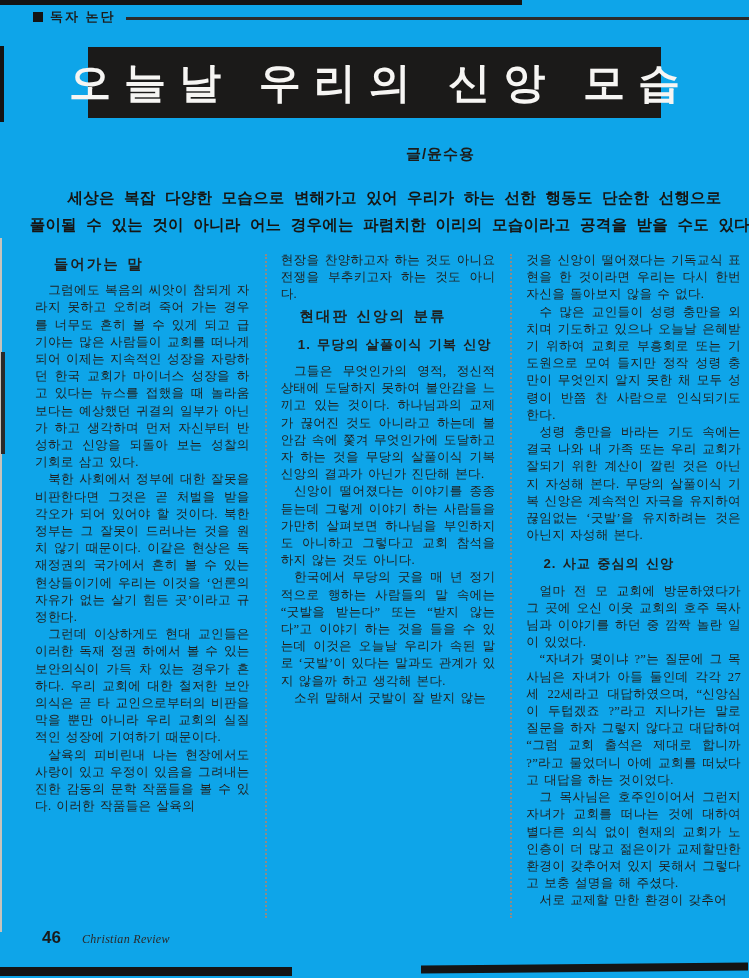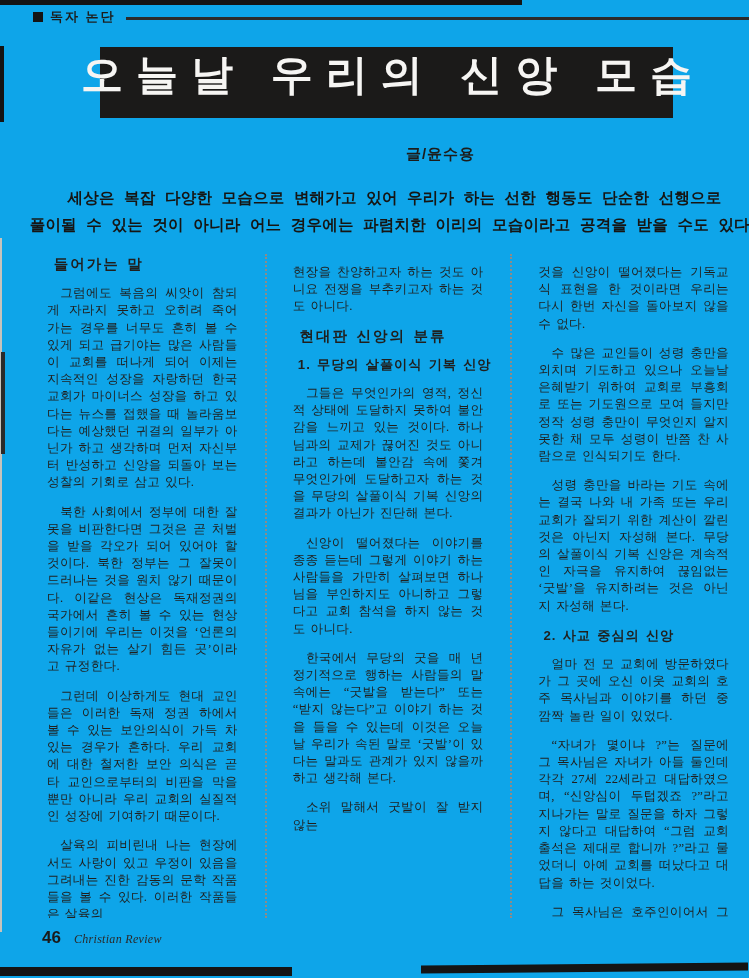--- a/index.html
+++ b/index.html
@@ -24,23 +24,23 @@
   .header{
     position:absolute;left:33px;top:8px;right:4px;
     display:flex;align-items:center;
     font-family:"Liberation Sans", sans-serif;
   }
   .bullet{width:10px;height:10px;background:#141414;margin-right:7px;flex:none;}
   .section-label{font-size:13px;font-weight:bold;letter-spacing:2px;white-space:nowrap;}
   .header-rule{flex:1;height:3px;background:#2b2b2b;margin-left:10px;margin-top:2px;}
   
   .banner{
-    position:absolute;left:100px;top:47px;width:573px;height:71px;
+    position:absolute;left:88px;top:47px;width:573px;height:71px;
     background:#1b1a19;
-    display:flex;align-items:flex-start;justify-content:center;
+    display:flex;align-items:center;justify-content:center;
     font-family:"Liberation Sans", sans-serif;
   }
   .banner span{
     color:#f6f5f3;font-size:42px;font-weight:bold;
     letter-spacing:13px;margin-right:-13px;white-space:nowrap;
   }
   
   .byline{
     position:absolute;left:0;right:0;top:145px;
     text-align:center;text-indent:92px;
@@ -65,39 +65,39 @@
     text-align:justify;
     font-size:12.6px;line-height:17.2px;
     letter-spacing:0.3px;word-spacing:1.5px;
     color:#201f1d;
   }
   .separator{
     flex:none;width:0;
     border-left:2px dotted #8d8b87;
     margin:2px 14px 0 15px;
   }
-  .blk{margin:12px;}
+  .blk{margin:0;}
   .para{text-indent:1.05em;}
   .para_flow{text-indent:0;}
   .heading{
     font-family:"Liberation Sans", sans-serif;
     font-weight:bold;font-size:14.5px;
     letter-spacing:2px;text-indent:1.3em;
     margin:4px 0 9px;
   }
   .subheading{
     font-family:"Liberation Sans", sans-serif;
     font-weight:bold;font-size:13.2px;
     letter-spacing:1px;text-indent:1.3em;
     margin:11px 0 10px;
   }
   
   .footer{
     position:absolute;left:42px;top:928px;
-    display:flex;align-items:baseline;gap:13px;
+    display:flex;align-items:baseline;gap:21px;
   }
   .pagenum{
     font-family:"Liberation Sans", sans-serif;
     font-size:17px;font-weight:bold;color:#1a1a1a;
   }
   .mag{
     font-family:"Liberation Serif", serif;
     font-style:italic;font-size:12px;color:#2a2a2a;letter-spacing:0.3px;
   }
 </style>

